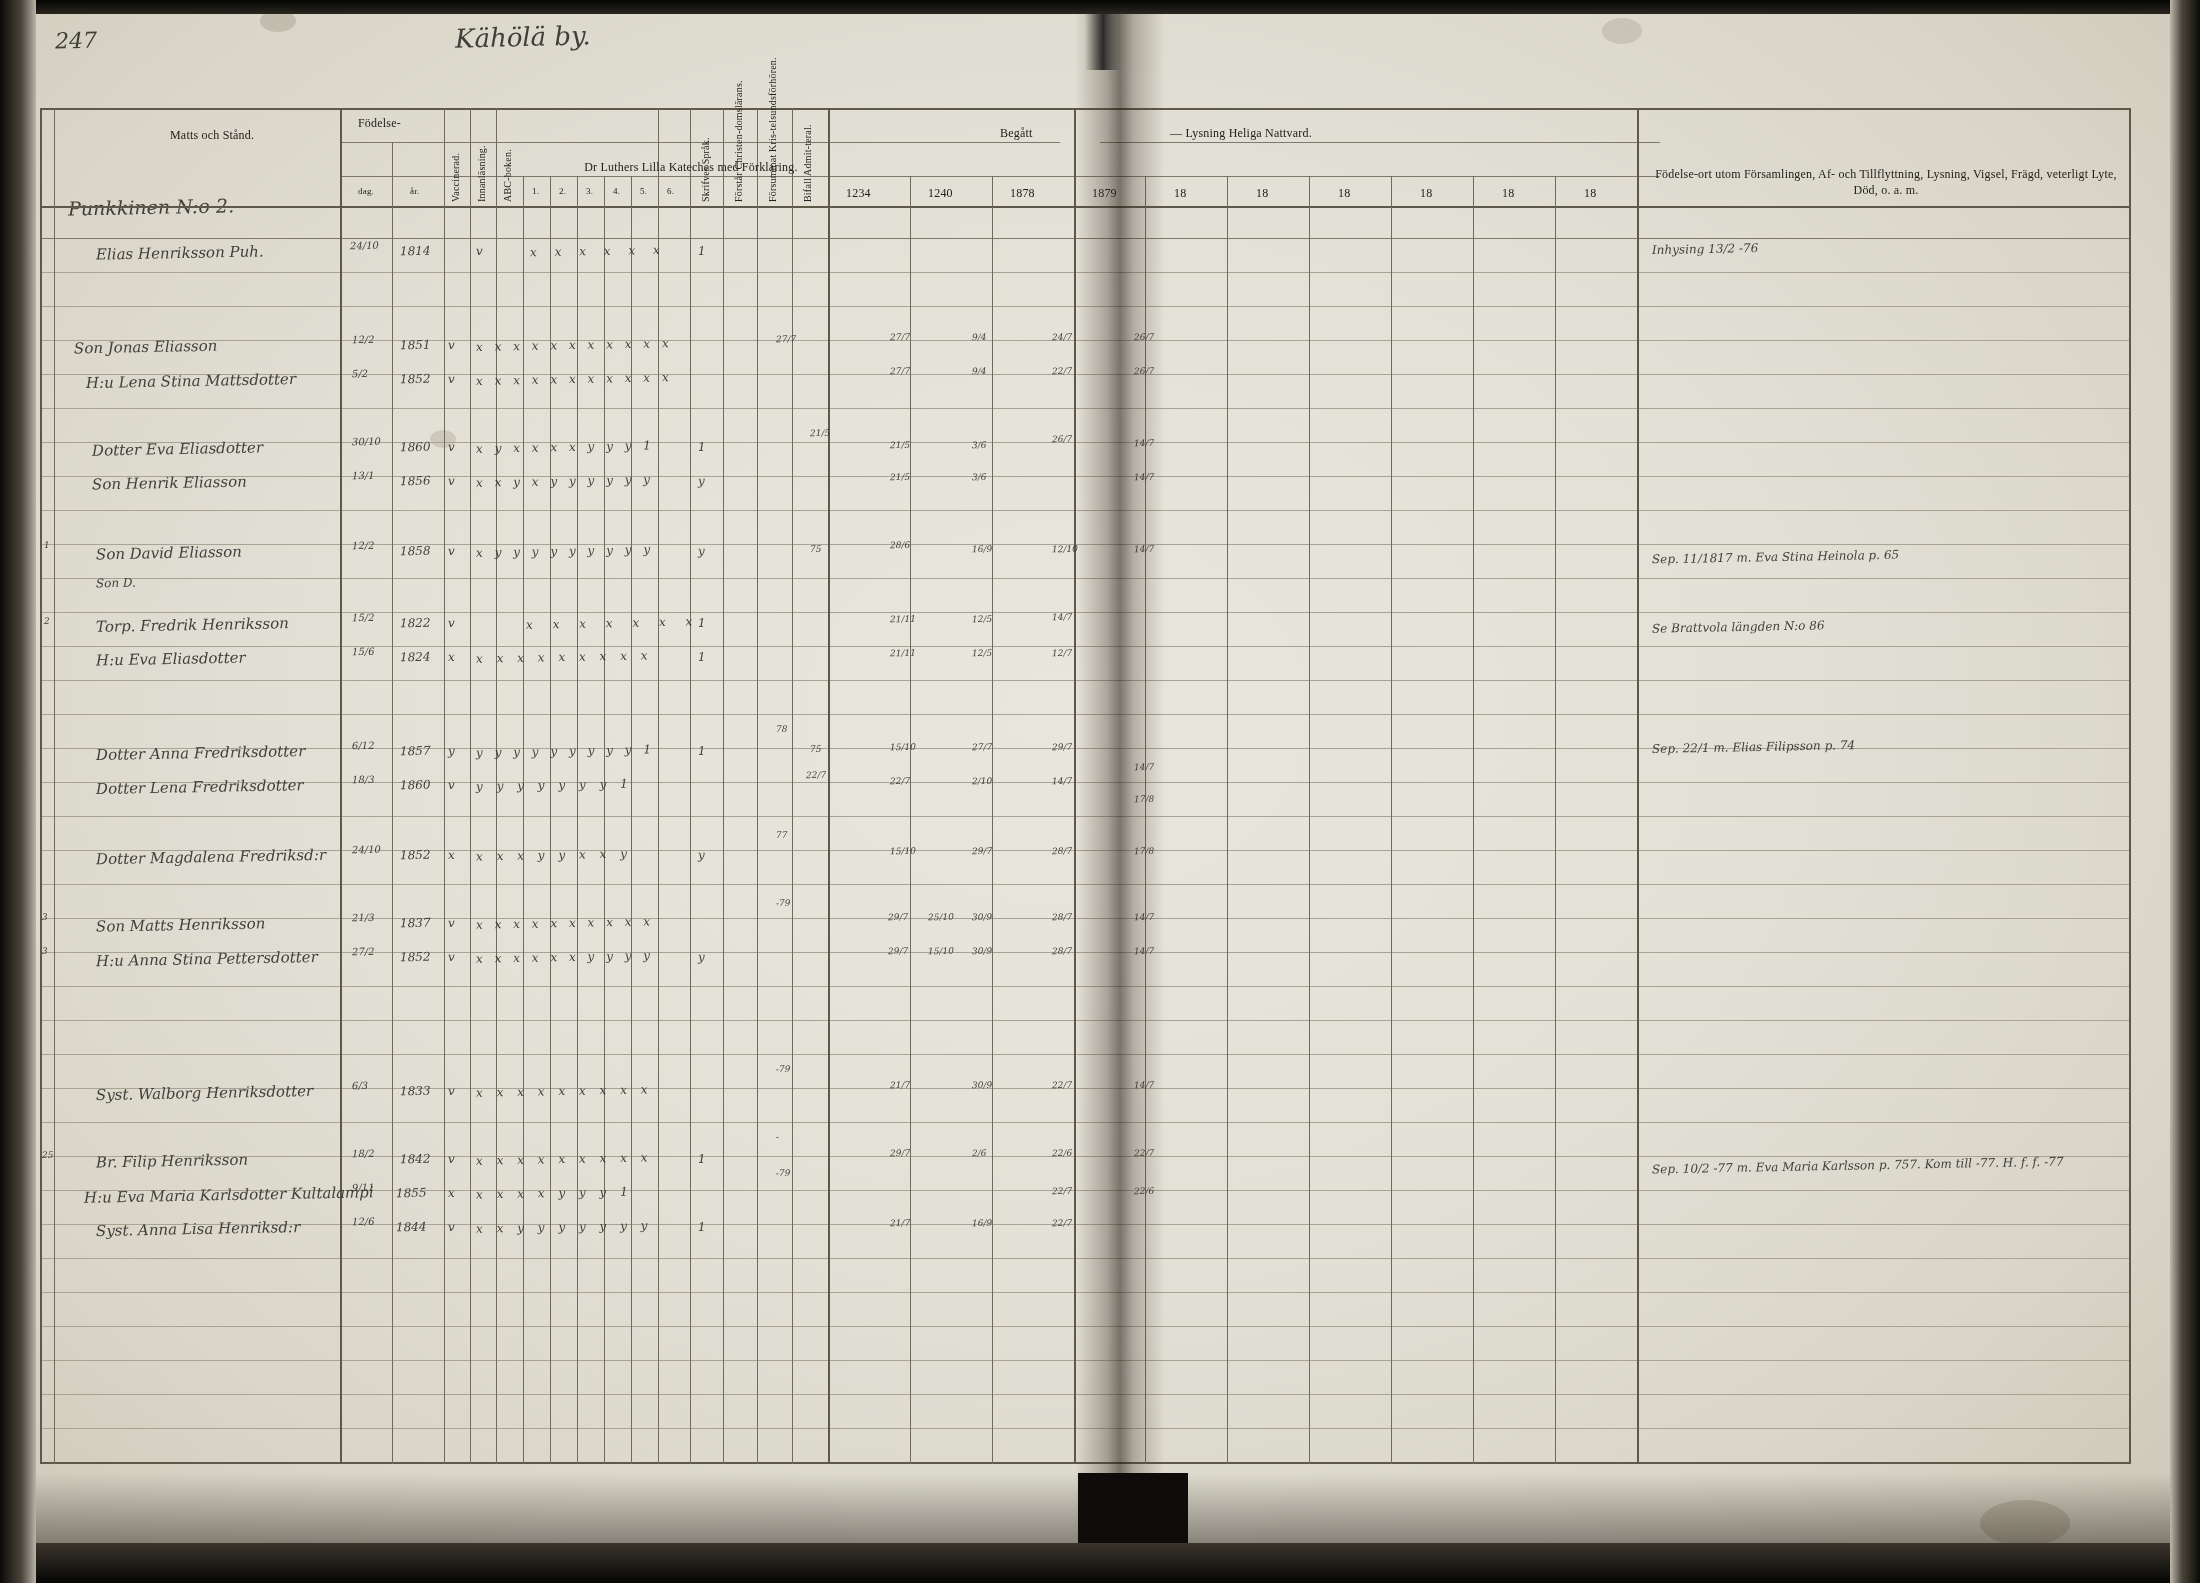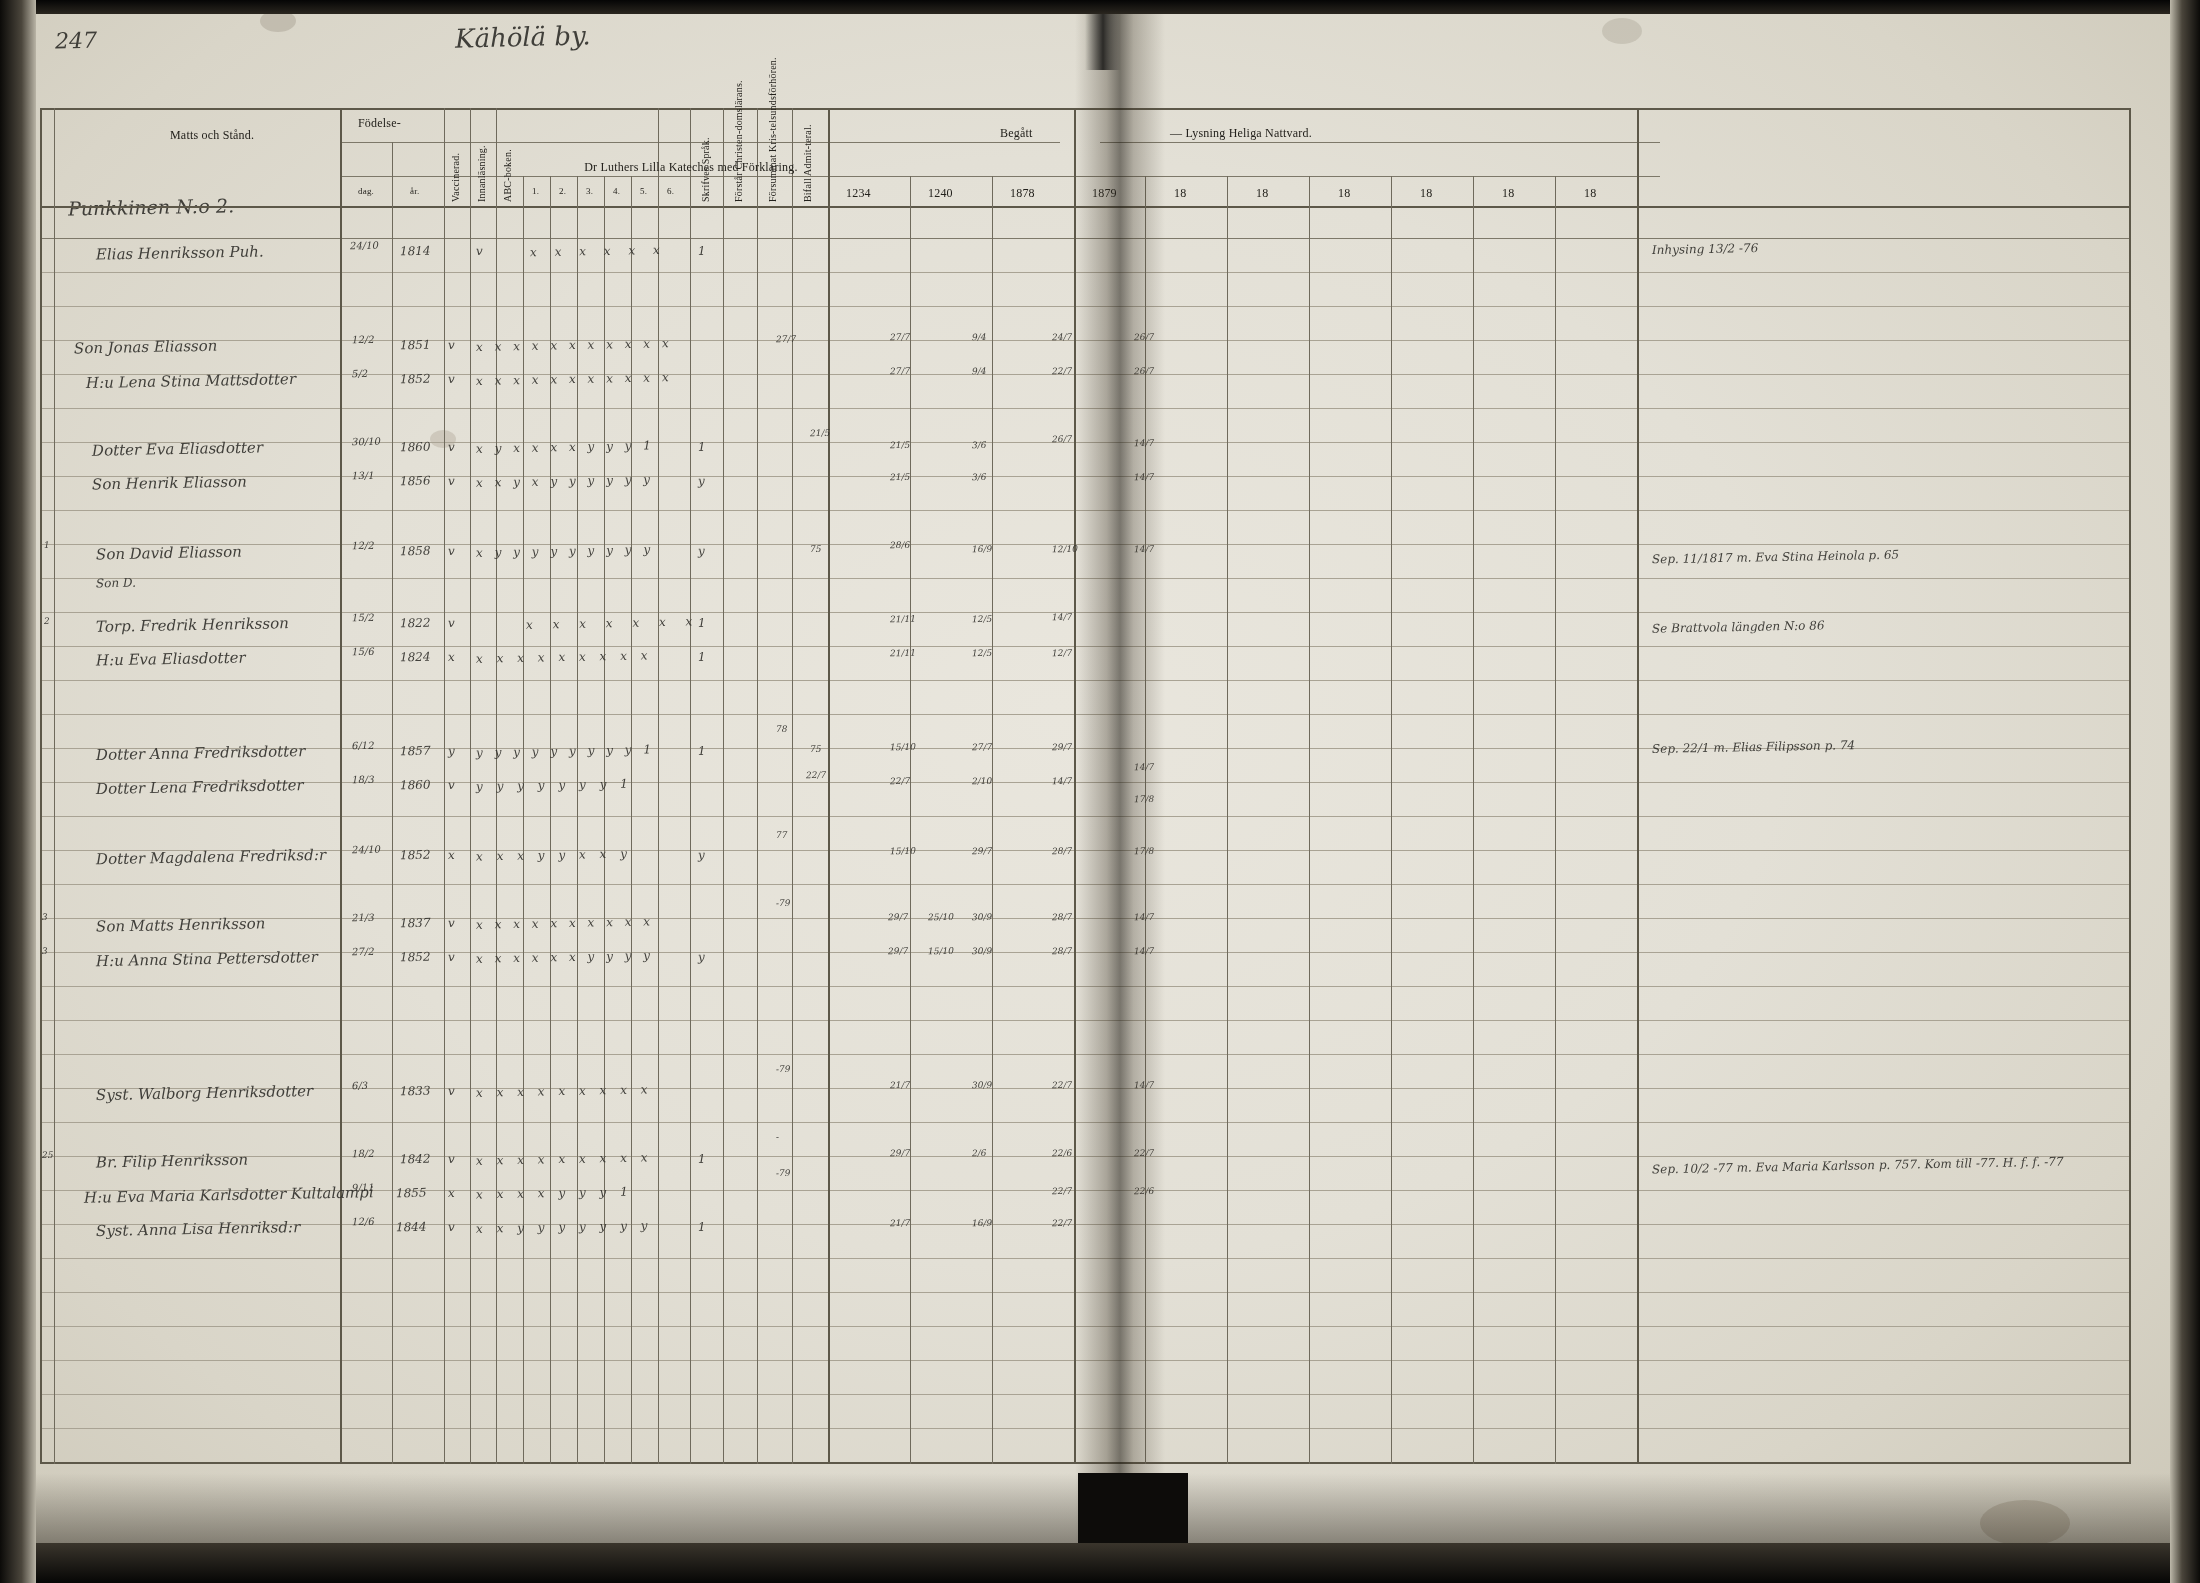--- a/index.html
+++ b/index.html
@@ -176,20 +176,21 @@
     <div class="lbl printed xs" style="left:600px;top:166px;">5.</div>
     <div class="lbl printed xs" style="left:627px;top:166px;">6.</div>
 
     <div class="lbl printed vert" style="left:660px;top:96px;height:86px;">Skrifves Språk.</div>
     <div class="lbl printed vert" style="left:693px;top:96px;height:86px;">Förstår Christen-domslärans.</div>
     <div class="lbl printed vert" style="left:727px;top:96px;height:86px;">Försummat Kris-telsundsförhören.</div>
     <div class="lbl printed vert" style="left:762px;top:96px;height:86px;">Bifall Admit-teral.</div>
 
     <div class="lbl printed" style="left:960px;top:106px;">Begått</div>
     <div class="lbl printed" style="left:1130px;top:106px;">— Lysning Heliga Nattvard.</div>
+    <div class="lbl printed center" style="left:1610px;top:100px;width:472px;line-height:16px;">Födelse-ort utom Församlingen, Af- och Tillflyttning, Lysning, Vigsel, Frägd, veterligt Lyte, Död, o. a. m.</div>
 
     <div class="lbl printed" style="left:806px;top:166px;">1234</div>
     <div class="lbl printed" style="left:888px;top:166px;">1240</div>
     <div class="lbl printed" style="left:970px;top:166px;">1878</div>
     <div class="lbl printed" style="left:1052px;top:166px;">1879</div>
     <div class="lbl printed" style="left:1134px;top:166px;">18</div>
     <div class="lbl printed" style="left:1216px;top:166px;">18</div>
     <div class="lbl printed" style="left:1298px;top:166px;">18</div>
     <div class="lbl printed" style="left:1380px;top:166px;">18</div>
     <div class="lbl printed" style="left:1462px;top:166px;">18</div>

